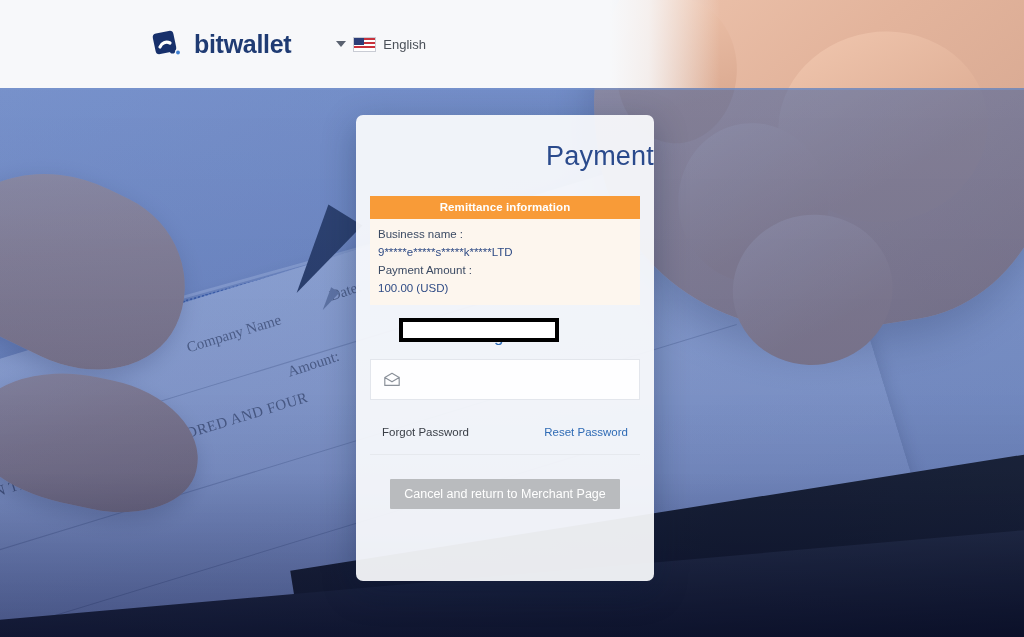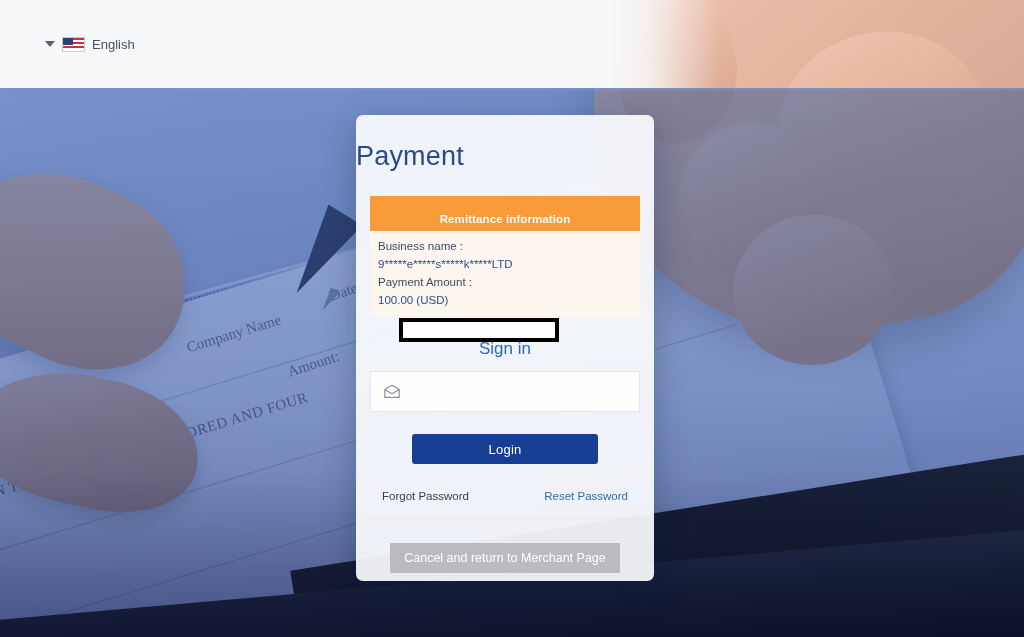--- a/index.html
+++ b/index.html
@@ -162,28 +162,28 @@
   
   .card {
     position: absolute; left: 356px; top: 115px; width: 298px; height: 466px;
     background: rgba(250,251,253,.93);
     border-radius: 7px;
     box-shadow: 0 10px 34px rgba(10,25,60,.30);
     z-index: 8;
     overflow: hidden;
   }
   .card-title {
-    text-align: left; color: #2a4a8c; font-size: 27px; font-weight: 400;
+    text-align: right; color: #2a4a8c; font-size: 27px; font-weight: 400;
     margin-top: 26px; letter-spacing: .2px;
   }
 
   .remit { margin: 24px 14px 0 14px; }
   .remit-head {
     background: #f89b38; color: #ffffff; text-align: center;
-    font-size: 11.5px; font-weight: 700; padding: 17px 0 6px 0;
+    font-size: 11.5px; font-weight: 700; padding: 5px 0 6px 0;
     letter-spacing: .1px;
   }
   .remit-body { background: #fdf6ee; padding: 6px 8px 8px 8px; }
   .remit-row { display: flex; justify-content: space-between; align-items: baseline; font-size: 11.5px; color: #3a4a66; line-height: 18px; flex-direction: column; }
   .remit-label { color: #3b4a63; }
   .remit-val { color: #2f4b85; font-family: "Liberation Sans", sans-serif; }
 
   .signin {
     text-align: center; color: #2f6bb5; font-size: 17px;
     margin-top: 22px; margin-bottom: 12px; font-weight: 400;
@@ -275,20 +275,31 @@
 
     <div class="tint"></div>
     <div class="tint2"></div>
     <div class="band-line"></div>
   </div>
 
   <div class="header"></div>
   <div class="header-fade"></div>
 
   <div class="header-inner">
+    <div class="brand">
+      <span class="brand-mark">
+        <svg width="33" height="33" viewBox="0 0 33 33">
+          <rect x="4" y="4" width="21" height="21" rx="4" transform="rotate(-12 14.5 14.5)" fill="#17306b"></rect>
+          <path d="M10 19 a7 7 0 0 1 10 -4" stroke="#ffffff" stroke-width="3.2" fill="none" stroke-linecap="round"></path>
+          <circle cx="22.5" cy="23" r="2.6" fill="#17306b"></circle>
+          <circle cx="28" cy="24.5" r="1.9" fill="#3f7fd0"></circle>
+        </svg>
+      </span>
+      <span class="brand-text">bitwallet</span>
+    </div>
 
     <div class="lang">
       <span class="caret"></span>
       <span class="flag">
         <span class="stripes"></span>
         <span class="canton"></span>
       </span>
       <span class="lang-label">English</span>
     </div>
   </div>
@@ -317,21 +328,20 @@
       <span class="field-icon">
         <svg width="18" height="18" viewBox="0 0 20 20">
           <path d="M2 7.2 L10 12 L18 7.2 L18 16 L2 16 Z" fill="none" stroke="#8a9099" stroke-width="1.3" stroke-linejoin="round"></path>
           <path d="M2 7.2 L10 2.6 L18 7.2" fill="none" stroke="#8a9099" stroke-width="1.3" stroke-linejoin="round"></path>
         </svg>
       </span>
       <input class="field-input" type="text" placeholder="" style="">
     </div>
 
 
-    <button class="login-btn">Login</button>
 
     <div class="links">
       <span class="link-muted">Forgot Password</span>
       <span class="link-blue">Reset Password</span>
     </div>
 
     <div class="divider"></div>
 
     <button class="cancel-btn">Cancel and return to Merchant Page</button>
   </div>

